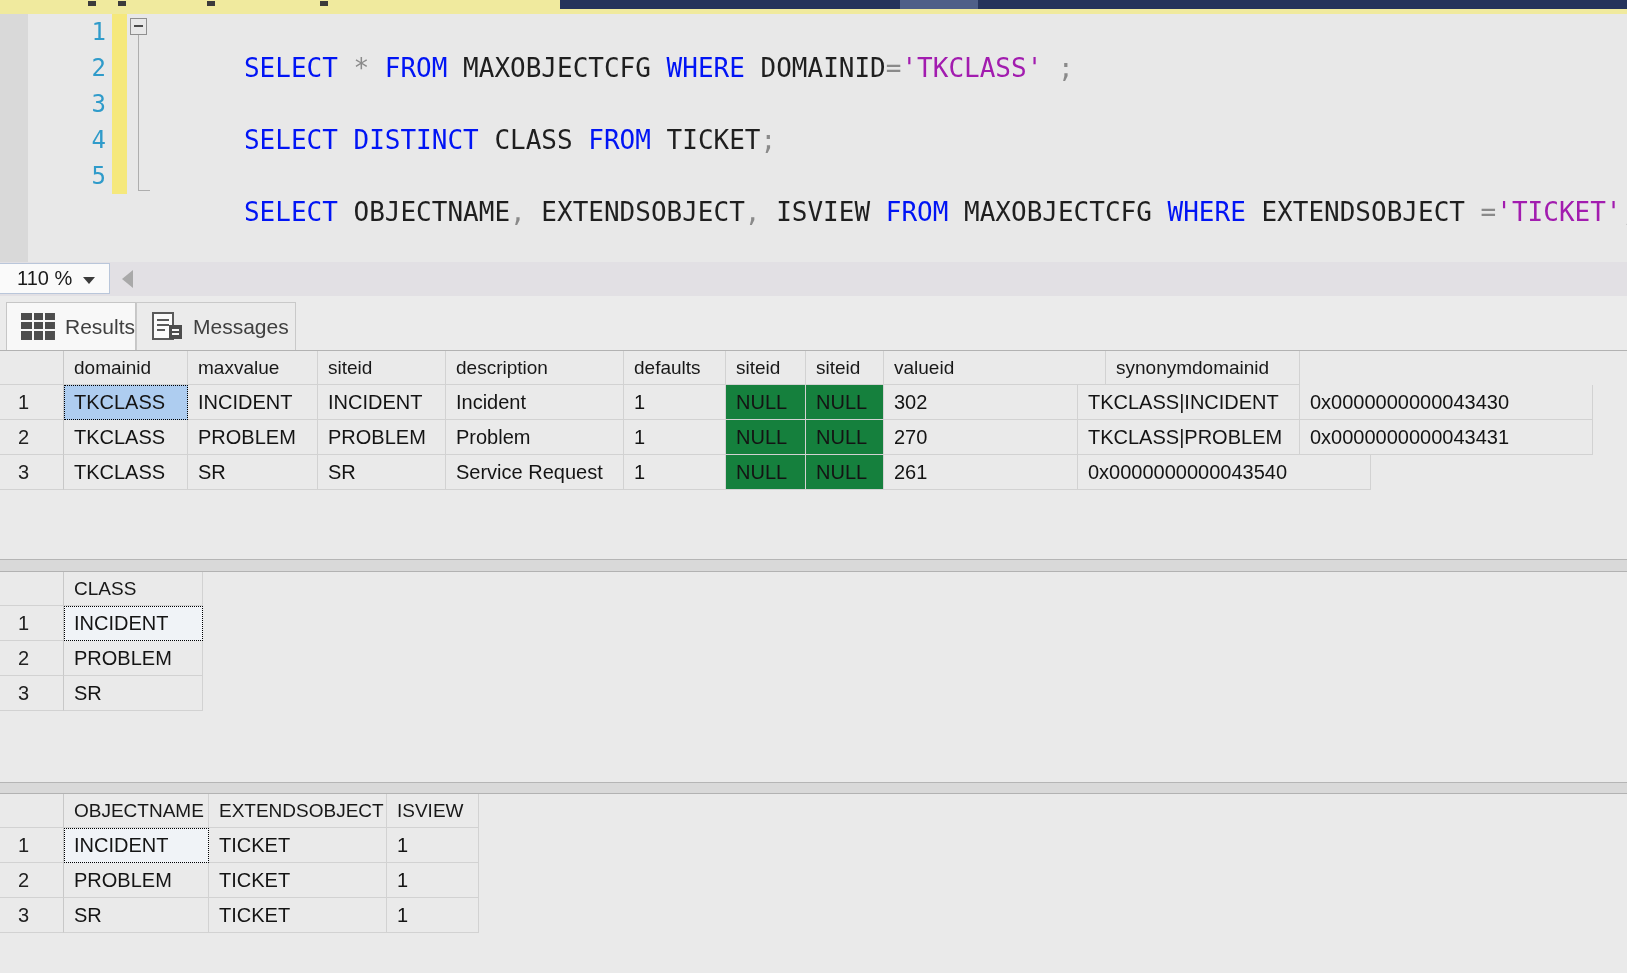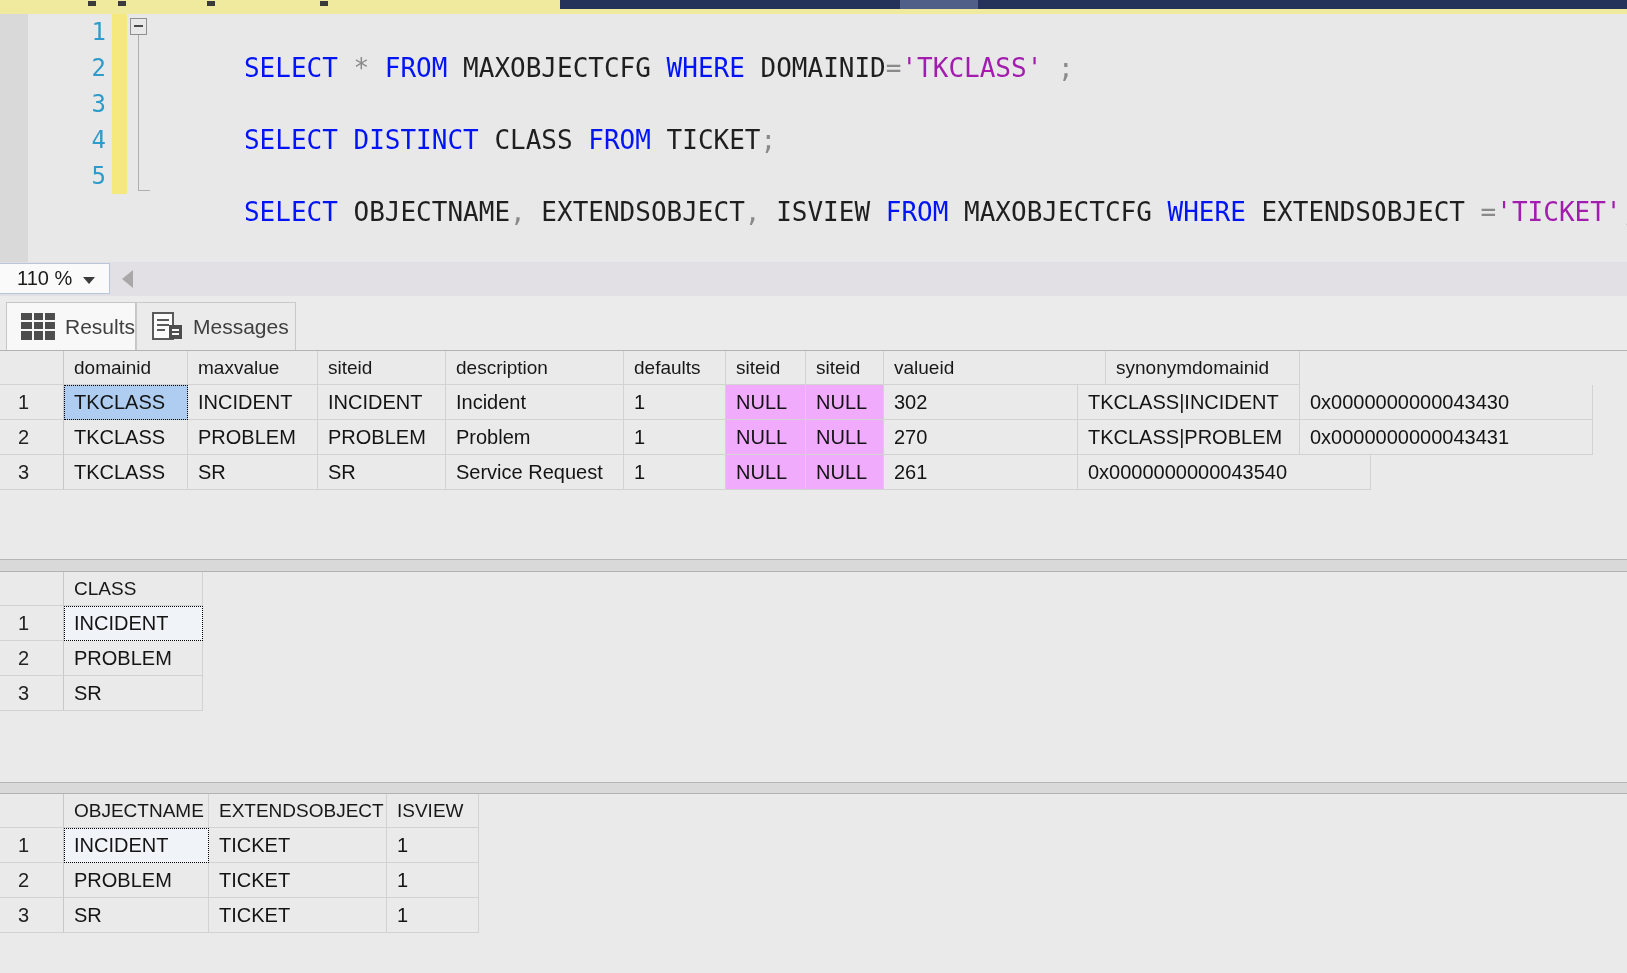--- a/index.html
+++ b/index.html
@@ -48,21 +48,21 @@
   .gpanel{position:absolute;left:0;width:1627px;background:#eaeaea;border-top:1px solid #b2b2b2;
       border-bottom:1px solid #b5b5b5;box-sizing:border-box;}
   .gpanel.last{border-bottom:none;}
   .grow{display:flex;height:35px;}
   .grow.ghead{height:34px;}
   .gc{box-sizing:border-box;border-right:1px solid #d2d2d2;border-bottom:1px solid #d2d2d2;
       display:flex;align-items:center;padding-left:10px;font-size:20px;color:#141414;background:#eaeaea;
       overflow:hidden;}
   .gh{font-size:19px;color:#181818;}
   .gnum{padding-left:18px;color:#222;border-right:1px solid #c8c8c8;}
-  .nullc{background:#f0abfc;}
+  .nullc{background:#15803d;}
   .selc{background:#aecdf0;border:1px dotted #000;padding-left:9px;}
   .focc{background:#f0f3f7;border:1px dotted #000;padding-left:9px;}
 
   
   .a0{width:64px}.a1{width:124px}.a2{width:130px}.a3{width:128px}.a4{width:178px}.a5{width:102px}
   .a6{width:80px}.a7{width:78px}.a8{width:194px}.a9{width:222px}.a10{width:293px}
   
   .b0{width:64px}.b1{width:139px}
   
   .d0{width:64px}.d1{width:145px}.d2{width:178px}.d3{width:92px}

